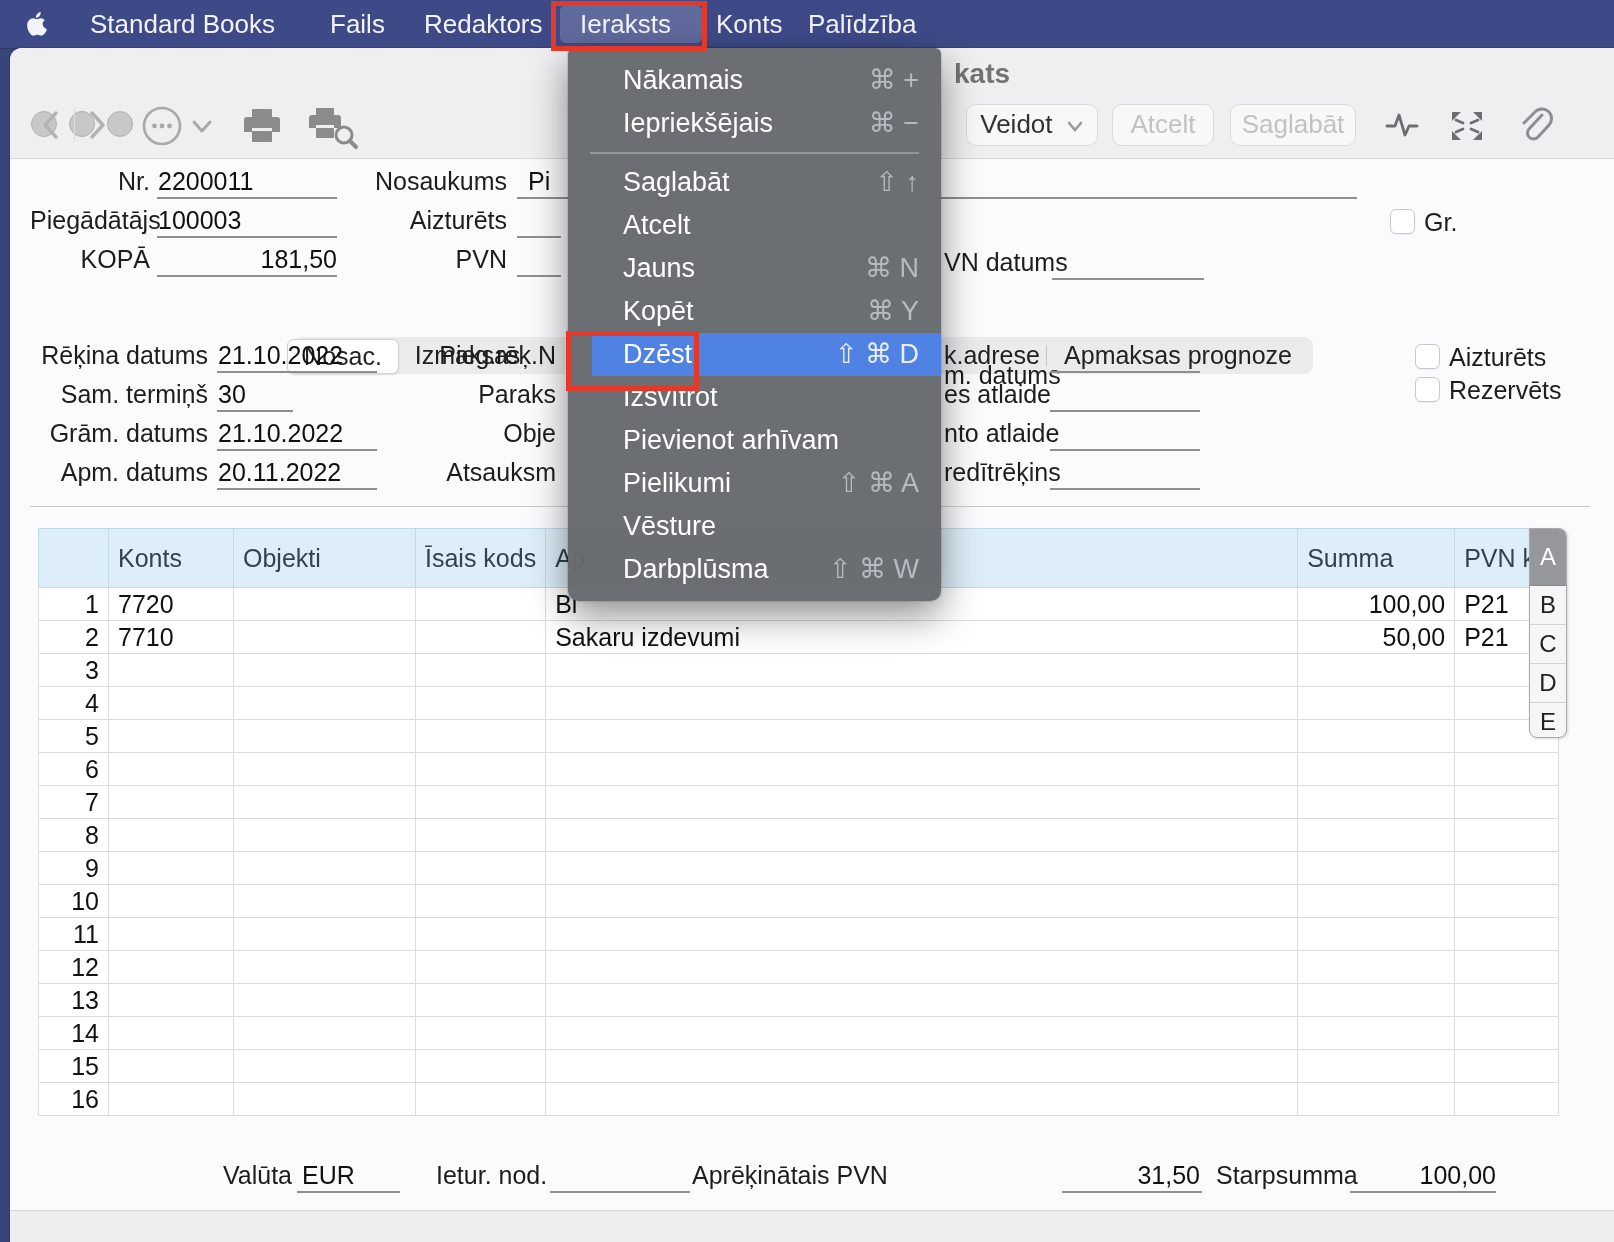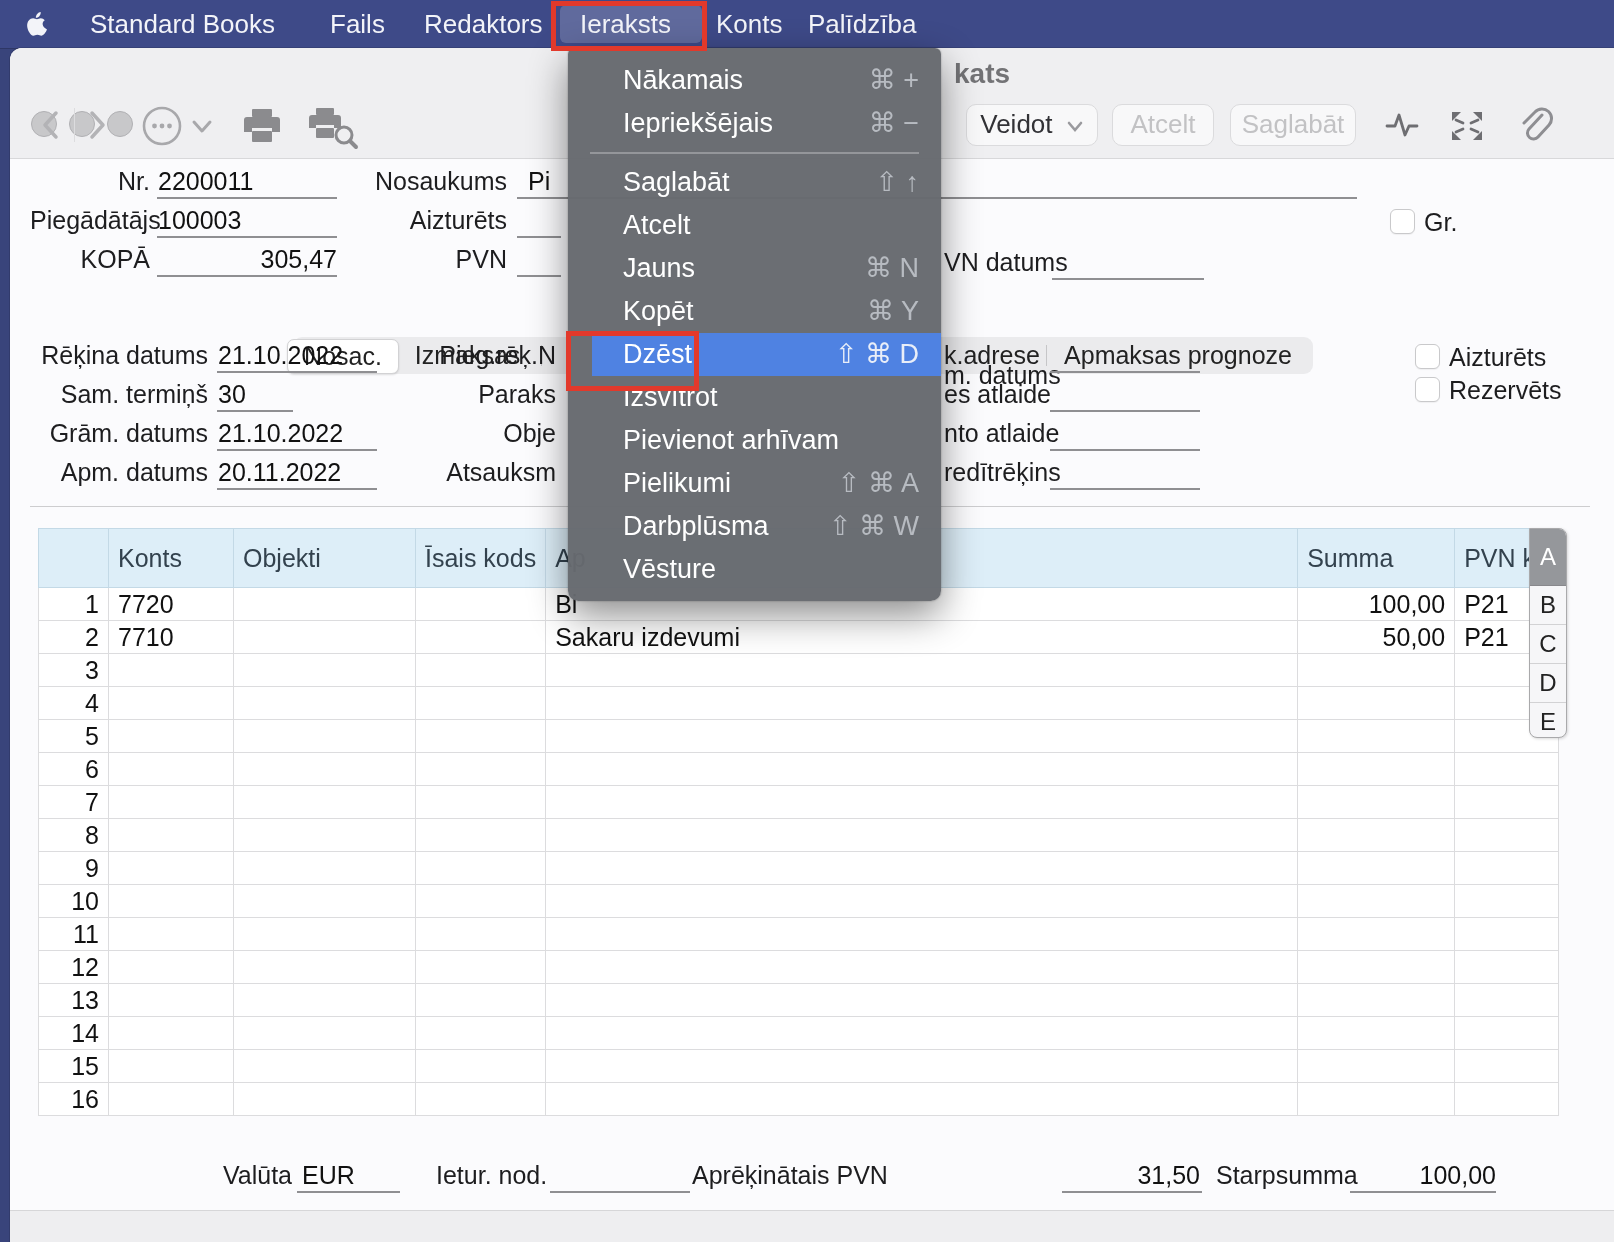--- a/index.html
+++ b/index.html
@@ -175,21 +175,21 @@
 
     <div class="lbl r" style="left:20px;top:157px;width:120px;">Piegādātājs</div>
     <div class="val" style="left:148px;top:157px;">100003</div>
     <div class="uline" style="left:147px;top:188px;width:180px;"></div>
     <div class="lbl r" style="left:350px;top:157px;width:147px;">Aizturēts</div>
     <div class="uline" style="left:507px;top:188px;width:44px;"></div>
     <div class="cbox" style="left:1380px;top:161px;"></div>
     <div class="lbl" style="left:1414px;top:159px;">Gr.</div>
 
     <div class="lbl r" style="left:50px;top:196px;width:90px;">KOPĀ</div>
-    <div class="val" style="left:147px;top:196px;width:180px;text-align:right;">305,47</div>
+    <div class="val" style="left:147px;top:196px;width:180px;text-align:right;">181,50</div>
     <div class="uline" style="left:147px;top:227px;width:180px;"></div>
     <div class="lbl r" style="left:350px;top:196px;width:147px;">PVN</div>
     <div class="uline" style="left:507px;top:227px;width:44px;"></div>
     <div class="lbl" style="left:934px;top:199px;">VN datums</div>
     <div class="uline" style="left:1042px;top:230px;width:152px;"></div>
 
     <div id="tabbar"></div>
     <div class="tab sel" style="left:277px;width:110px;">Nosac.</div>
     <div class="tab" style="left:390px;width:135px;">Izmaksas</div>
     <div class="tab-div" style="left:531px;"></div>
@@ -459,25 +459,25 @@
       </div>
       <div class="menu-item">
         <span class="mi-label">Pievienot arhīvam</span>
         <span class="mi-short"></span>
       </div>
       <div class="menu-item">
         <span class="mi-label">Pielikumi</span>
         <span class="mi-short">⇧ ⌘ A</span>
       </div>
       <div class="menu-item">
+        <span class="mi-label">Vēsture</span>
+        <span class="mi-short"></span>
+      </div>
+      <div class="menu-item">
         <span class="mi-label">Darbplūsma</span>
         <span class="mi-short">⇧ ⌘ W</span>
       </div>
-      <div class="menu-item">
-        <span class="mi-label">Vēsture</span>
-        <span class="mi-short"></span>
-      </div>
     </div>
 
   <div class="redbox" style="left:551px;top:1px;width:146px;height:40px;"></div>
   <div class="redbox" style="left:566px;top:331px;width:123px;height:50px;"></div>
 
 </div>
 
 </body></html>

